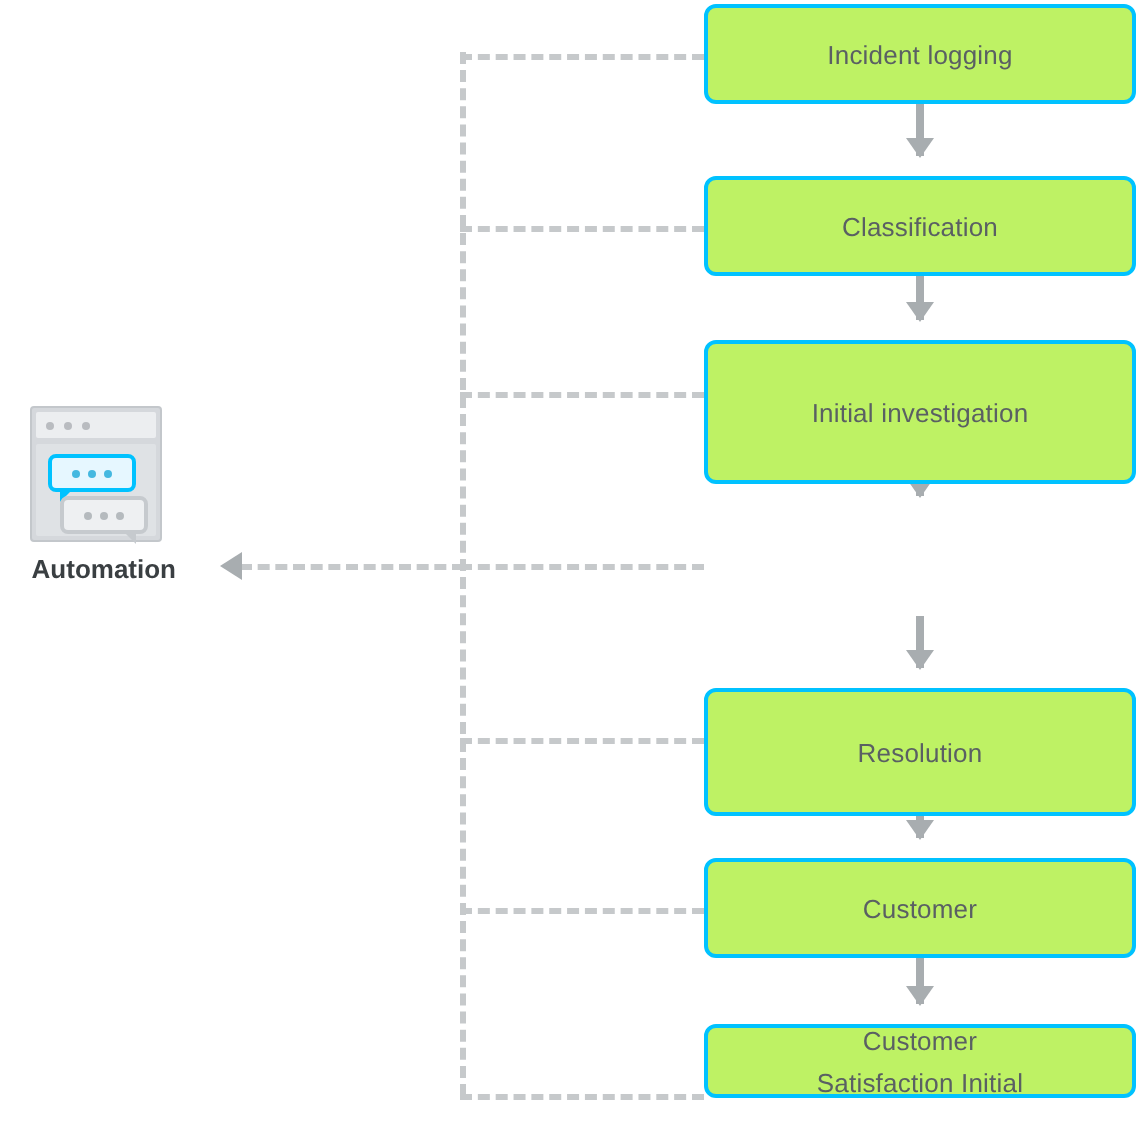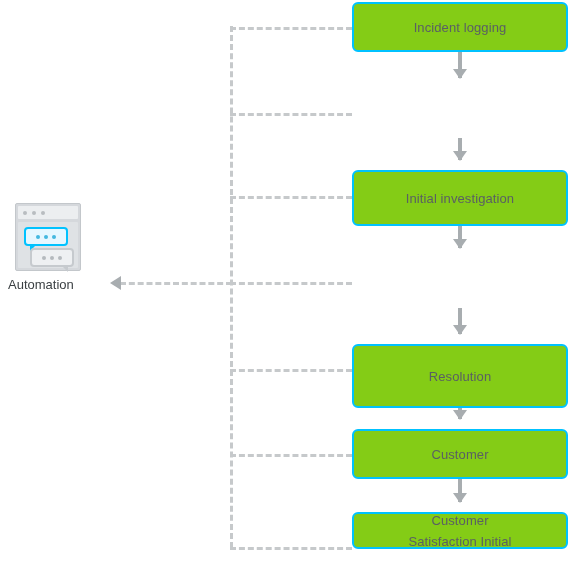--- a/index.html
+++ b/index.html
@@ -15,21 +15,21 @@
     font-family: "Liberation Sans", sans-serif;
     overflow: hidden;
   }
 
   
   .proc-box {
     position: absolute;
     left: 352px;
     width: 216px;
     box-sizing: border-box;
-    background: #84cc16;
+    background: #bef264;
     border: 2px solid #00c2ff;
     border-radius: 6px;
     display: flex;
     flex-direction: column;
     align-items: center;
     justify-content: center;
     text-align: center;
   }
   .proc-label {
     color: #5a6063;
@@ -171,23 +171,23 @@
     width: 0; height: 0;
     border-right: 7px solid #c6cace;
     border-bottom: 7px solid transparent;
   }
   .bdot { width: 4px; height: 4px; border-radius: 50%; }
   .bubble-cyan .bdot { background: #44b8e0; }
   .bubble-gray .bdot { background: #b5babe; }
 
   .auto-label {
     margin-top: 6px;
-    text-align: left;
+    text-align: right;
     font-size: 13px;
-    font-weight: normal;
+    font-weight: bold;
     color: #3a3f42;
     white-space: nowrap;
   }
 </style>
 </head>
 <body>
 
 <div id="canvas">
 
   <div class="bus-v"></div>
@@ -207,22 +207,25 @@
   <div class="flow-arrow" style="top:138px; height:22px"></div>
   <div class="flow-arrow" style="top:224px; height:24px"></div>
   <div class="flow-arrow" style="top:308px; height:26px"></div>
   <div class="flow-arrow" style="top:394px; height:25px"></div>
   <div class="flow-arrow" style="top:479px; height:23px"></div>
 
   <div class="proc-box" style="top:2px;height:50px">
     <span class="proc-label">Incident logging</span>
   </div>
 
-
-  <div class="proc-box" style="top:170px;height:56px">
+  <div class="proc-box" style="top:88px;height:50px">
+    <span class="proc-label">Classification</span>
+  </div>
+
+  <div class="proc-box" style="top:170px;height:72px">
     <span class="proc-label">Initial investigation</span>
   </div>
 
 
   <div class="proc-box" style="top:344px;height:64px">
     <span class="proc-label">Resolution</span>
   </div>
 
   <div class="proc-box" style="top:429px;height:50px">
     <span class="proc-label">Customer</span>

